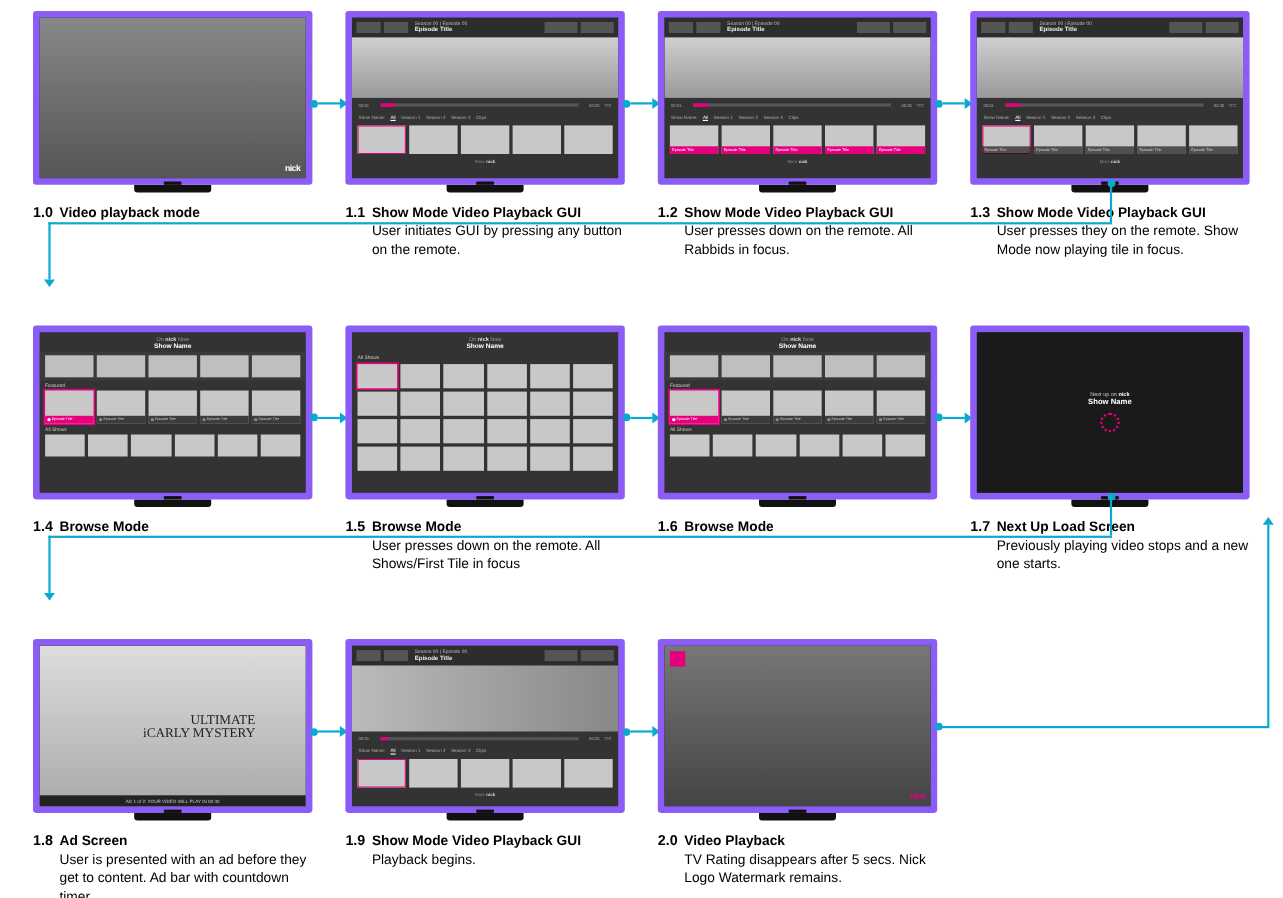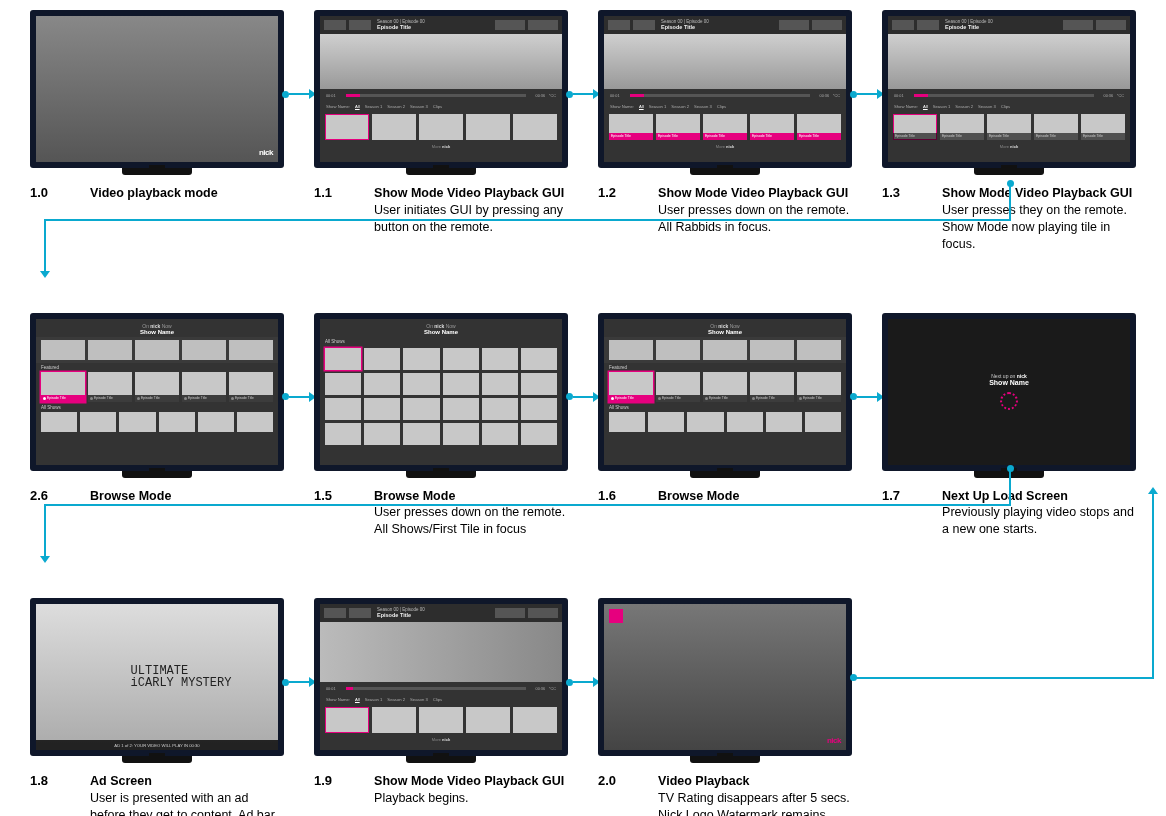--- a/index.html
+++ b/index.html
@@ -5,28 +5,28 @@
   * { box-sizing: border-box; margin: 0; padding: 0; }
   body {
     font-family: "Segoe UI", Arial, sans-serif;
     background: #fff;
     padding: 10px 30px 40px 30px;
     width: 1166px;
   }
   .grid { display: flex; flex-direction: column; gap: 30px; }
   .row { display: flex; gap: 30px; align-items: flex-start; position: relative; }
   .cell { display: flex; flex-direction: column; width: 254px; position: relative; }
-  .tv { width: 254px; height: 158px; background: #0f172a; border-radius: 3px; padding: 6px; position: relative; }
+  .tv { width: 254px; height: 158px; background: #8b5cf6; border-radius: 3px; padding: 6px; position: relative; }
   .tv-stand { width: 70px; height: 7px; background: #111; margin: 0 auto; border-radius: 0 0 3px 3px; }
   .tv-stand::before { content:""; display:block; width:16px; height:3px; background:#111; margin:0 auto; position:relative; top:-3px; }
   .screen { width: 100%; height: 100%; background: #333; position: relative; overflow: hidden; }
 
   .caption { margin-top: 10px; display: flex; gap: 6px; }
   .cap-num { font-weight: 700; font-size: 13px; flex-shrink: 0; }
-  .cap-body { font-size: 12.5px; line-height: 1.35; margin-left: 36px; }
+  .cap-body { font-size: 12.5px; line-height: 1.35; }
   .cap-title { font-weight: 700; display:block; }
 
   
   .arr-h { position: absolute; top: 79px; left: 100%; margin-left: -2px; width: 34px; display:flex; align-items:center; }
   .arr-h .dot { width:7px; height:7px; background:#0aa9cf; border-radius:50%; }
   .arr-h .line { flex:1; height:2px; background:#0aa9cf; }
   .arr-h .head { width:0; height:0; border-left:7px solid #0aa9cf; border-top:5px solid transparent; border-bottom:5px solid transparent; }
 
   
   .vconn { position:absolute; width:2px; background:#0aa9cf; }
@@ -72,21 +72,21 @@
   .grid5 { display:grid; grid-template-columns: repeat(6,1fr); gap:3px; padding:3px 5px; }
   .grid5 .gth { background:#c8c8c8; height:22px; }
   .gth.focus { box-shadow:0 0 0 1.5px #e6007e; }
 
   .nextup { position:absolute; inset:0; background:#1a1a1a; display:flex; flex-direction:column; align-items:center; justify-content:center; }
   .nextup .t1 { color:#ccc; font-size:5px; }
   .nextup .t2 { color:#fff; font-size:7px; font-weight:600; margin-bottom:6px; }
   .spinner { width:18px; height:18px; border-radius:50%; border:2px dotted #e6007e; }
 
   .adimg { position:absolute; inset:0; background:linear-gradient(#ddd,#aaa); display:flex; align-items:center; justify-content:center; }
-  .adtitle { font-family: Liberation Mono, monospace; color:#222; text-align:left; font-size:12px; line-height:1;margin-left:48px; }
+  .adtitle { font-family: Liberation Serif, serif; color:#222; text-align:right; font-size:12px; line-height:1;margin-left:48px; }
   .adbar { position:absolute; left:0; right:0; bottom:0; height:10px; background:rgba(0,0,0,.8); color:#ccc; font-size:4.2px; display:flex; align-items:center; justify-content:center; }
 
   .fullimg { background:linear-gradient(#888,#555); position:absolute; inset:0; }
   .nicklogo { position:absolute; right:5px; bottom:5px; font-family: Arial Black, sans-serif; font-weight:900; font-size:8px; letter-spacing:-0.5px; }
   .nicklogo.white { color:#fff; }
   .nicklogo.pink { color:#e6007e; }
   .rating { position:absolute; top:5px; left:5px; width:14px; height:14px; background:#e6007e; }
 
   .progrow { display:flex; align-items:center; gap:4px; padding:1px 6px; }
   .progrow .t { font-size:3.8px; color:#aaa; }
@@ -351,21 +351,21 @@
               <div class="bth" style="height:20px"></div>
               <div class="bth" style="height:20px"></div>
               <div class="bth" style="height:20px"></div>
               <div class="bth" style="height:20px"></div>
               <div class="bth" style="height:20px"></div>
       </div>
     </div>
         </div>
     <div class="tv-stand"></div>
     <div class="caption">
-          <span class="cap-num">2.6</span>
+          <span class="cap-num">1.4</span>
           <span class="cap-body"><span class="cap-title">Browse Mode</span></span>
         </div>
     <div class="arr-h">
           <span class="dot"></span>
           <span class="line"></span>
           <span class="head"></span>
         </div>
   </div>
 
   <div class="cell">

